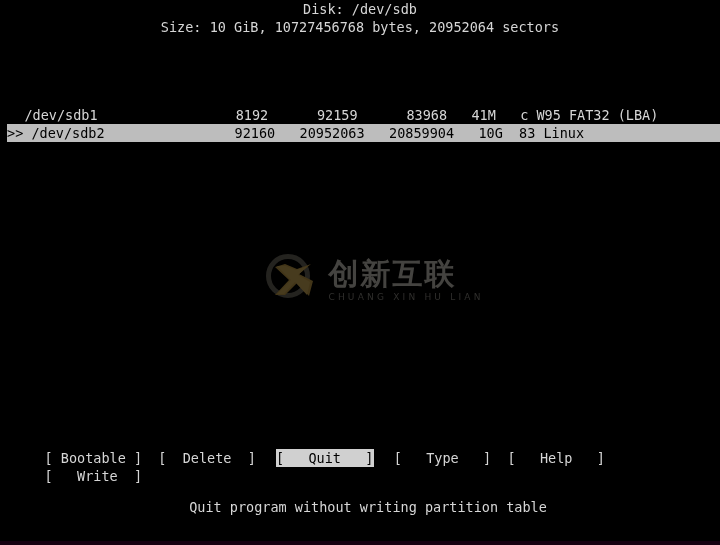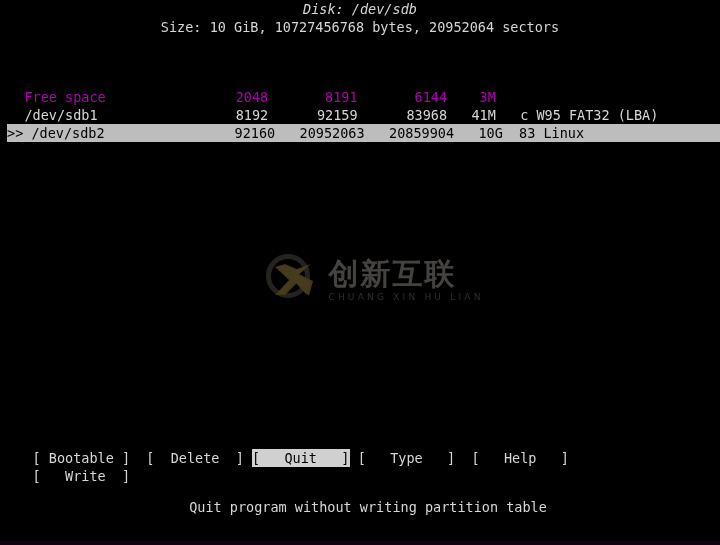--- a/index.html
+++ b/index.html
@@ -80,21 +80,21 @@
   
   .row {
     position: absolute;
     left: 0;
     width: 720px;
     height: 18px;
     white-space: pre;
   }
   .cen { text-align: center; }
 
-  .hdr-title   { top: 0px; font-style: italic; }
+  .hdr-title   { top: 0px; }
   .hdr-size    { top: 18px; }
   .hdr-label   { top: 36px; }
 
   .tbl-head    { top: 70px; color: #ffffff; font-weight: bold; }
   .tbl-r0      { top: 88px; }
   .tbl-r1      { top: 106px; }
   .tbl-r2      { top: 124px; }
 
   .free        { color: #b000b0; }
   .sel {
@@ -103,20 +103,21 @@
     margin-left: 7px;
   }
 
   .menu-row-1  { top: 449px; }
   .menu-row-2  { top: 467px; }
   .status-row  { top: 498px; margin-left: 8px; }
 
   .btn {
     display: inline-block;
     white-space: pre;
+    margin-left: 12px;
   }
   .btn.active {
     background: #d0d0d0;
     color: #000000;
   }
   .bottom-band {
     position: absolute;
     left: 0;
     bottom: 0;
     width: 720px;
@@ -142,21 +143,20 @@
         <div class="wm-cn">创新互联</div>
         <div class="wm-py">CHUANG XIN HU LIAN</div>
       </div>
     </div>
   </div>
 
   <div class="row cen hdr-title">Disk: /dev/sdb</div>
   <div class="row cen hdr-size">Size: 10 GiB, 10727456768 bytes, 20952064 sectors</div>
 
 
-  <div class="row tbl-r0 free">   Free space                2048       8191       6144    3M</div>
   <div class="row tbl-r1">   /dev/sdb1                 8192      92159      83968   41M   c W95 FAT32 (LBA)</div>
   <div class="row tbl-r2 sel">&gt;&gt; /dev/sdb2                92160   20952063   20859904   10G  83 Linux                   </div>
 
   <div class="row menu-row-1"><span class="btn">    [ Bootable ]  [  Delete  ] </span><span class="btn active">[   Quit   ]</span><span class="btn"> [   Type   ]  [   Help   ]</span></div>
 
   <div class="row menu-row-2"><span class="btn">    [   Write  ]</span></div>
 
   <div class="row cen status-row">Quit program without writing partition table</div>
 
   <div class="bottom-band"></div>

